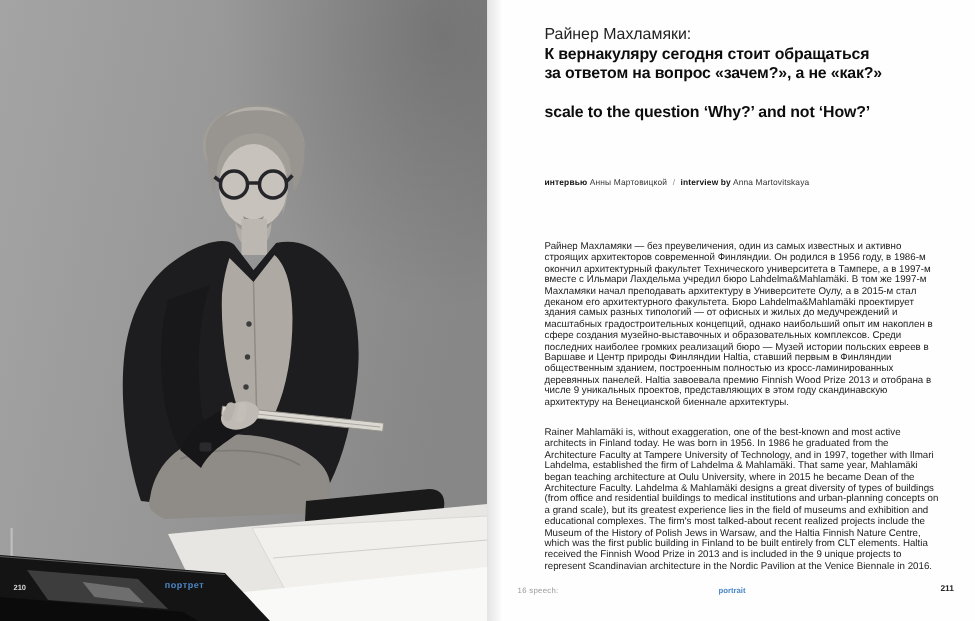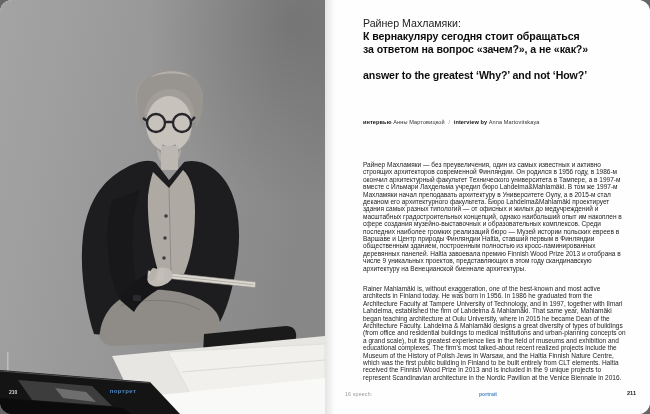--- a/index.html
+++ b/index.html
@@ -1,17 +1,17 @@
 <!DOCTYPE html>
 <html><head>
 <meta charset="utf-8">
 <style>
   html,body{margin:0;padding:0;background:#666;}
   .spread{position:relative;width:650px;height:414px;background:#fdfdfc;overflow:hidden;
-          font-family:"Liberation Sans",sans-serif;border-radius:12px;}
+          font-family:"Liberation Sans",sans-serif;}
   
   .photo-page{position:absolute;left:0;top:0;width:325px;height:414px;overflow:hidden;}
   .photo-page svg{display:block;width:325px;height:414px;}
   .photo-label{position:absolute;left:78px;top:388px;width:90px;text-align:center;
                font-size:6px;letter-spacing:.4px;font-weight:bold;}
   .photo-pagenum{position:absolute;left:9px;top:389px;font-size:5px;font-weight:bold;color:#d8d8d8;}
   
   .text-page{position:absolute;left:325px;top:0;width:325px;height:414px;background:#fefefe;}
   .gutter{position:absolute;left:325px;top:0;width:10px;height:414px;
           background:linear-gradient(to right,rgba(0,0,0,.10),rgba(0,0,0,0));pointer-events:none;}
@@ -125,21 +125,21 @@
 
   <div class="text-page">
 
     <div class="col" style="top:17px;">
       <p class="kicker">Райнер Махламяки:</p>
       <p class="headline">К вернакуляру сегодня стоит обращаться</p>
       <p class="headline">за ответом на вопрос «зачем?», а не «как?»</p>
     </div>
 
     <div class="col" style="top:69px;">
-      <p class="headline">answer to the greatest ‘Why?’ and not ‘How?’</p>
+      <p class="headline">scale to the question ‘Why?’ and not ‘How?’</p>
     </div>
 
     <div class="col byline" style="top:119px;">
       <b>интервью</b>
       <span>Анны Мартовицкой</span>
       <span class="sep">/</span>
       <b>interview by</b>
       <span>Anna Martovitskaya</span>
     </div>
 

